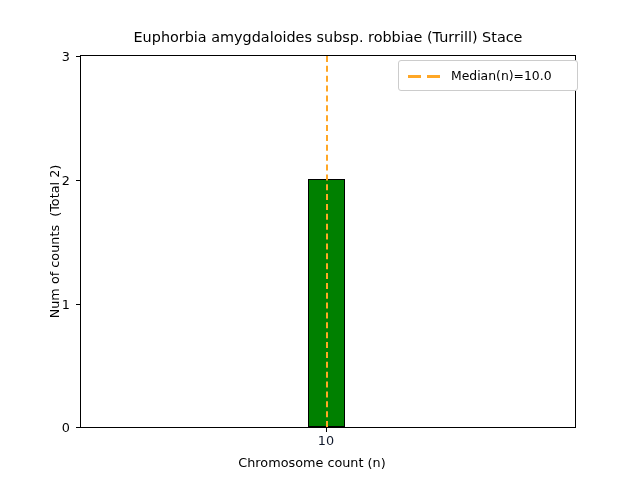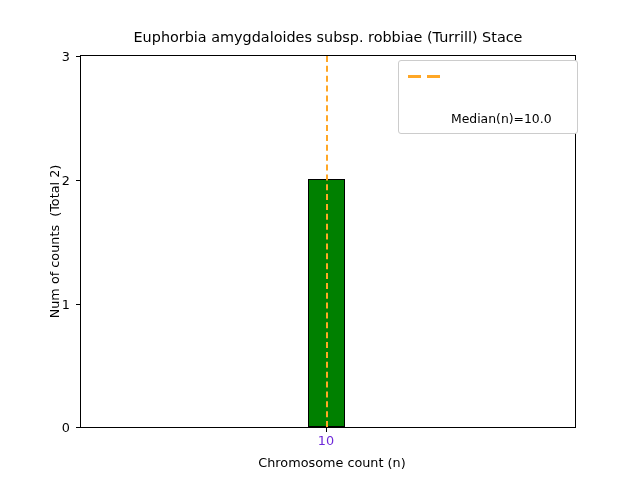--- a/index.html
+++ b/index.html
@@ -88,28 +88,28 @@
     position: absolute;
     width: 1.1px;
     height: 3.5px;
     background: #000000;
   }
   .xtick-label {
     position: absolute;
     font-size: 12.8px;
     line-height: 14px;
     text-align: center;
-    color: #6d28d9;
+    color: #0f172a;
     white-space: nowrap;
   }
 
   
   #xlabel {
     position: absolute;
-    left: 84px;
+    left: 64px;
     top: 455px;
     width: 496px;
     text-align: center;
     font-size: 12.8px;
     line-height: 15px;
     white-space: nowrap;
   }
   #ylabel {
     position: absolute;
     left: 0px;
@@ -156,21 +156,20 @@
     height: 3px;
     background: #ffa726;
   }
   .legend-swatch .seg.a { left: 1px;  width: 13px; }
   .legend-swatch .seg.b { left: 20px; width: 13px; }
   .legend-text {
     font-size: 12.4px;
     line-height: 17px;
     color: #000000;
     white-space: nowrap;
-    margin-top: 43px;
   }
 </style>
 </head>
 <body>
 
 <div id="figure">
 
   <div id="chart-title">Euphorbia amygdaloides subsp. robbiae (Turrill) Stace</div>
 
   <div id="plot-area">

